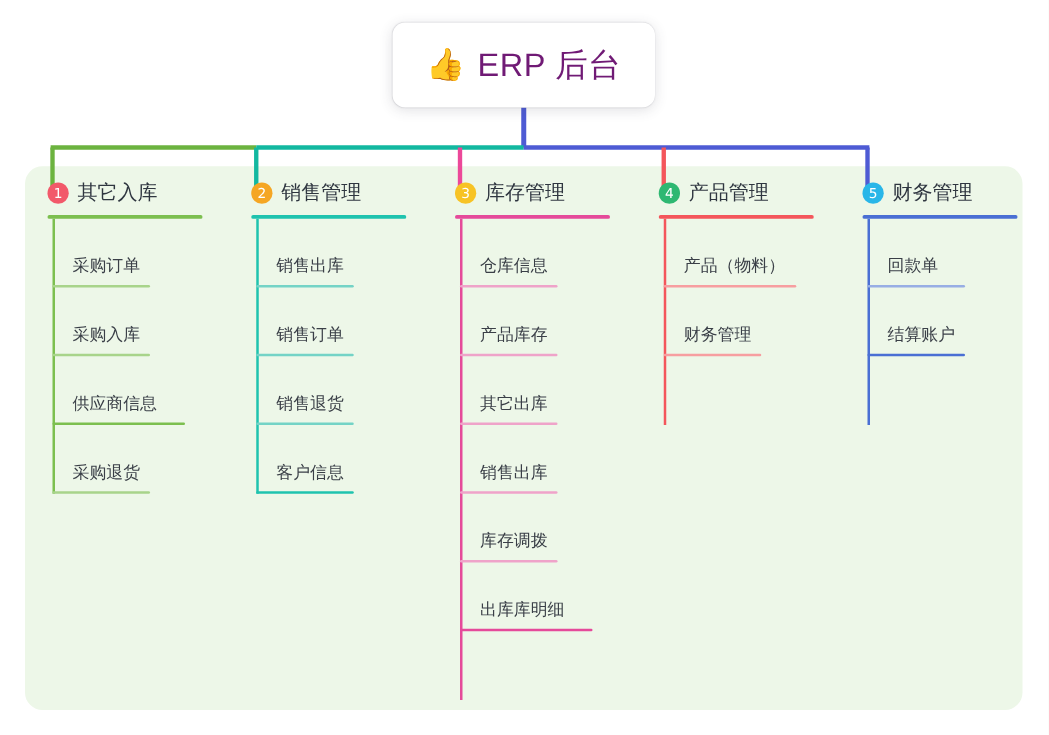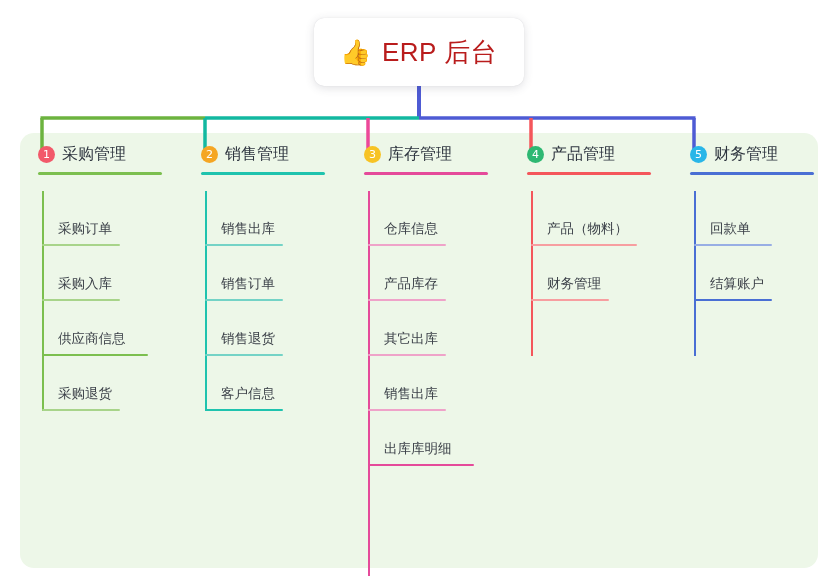--- a/index.html
+++ b/index.html
@@ -38,21 +38,21 @@
     gap: 10px;
     z-index: 6;
   }
   .root-emoji {
     font-size: 25px;
     line-height: 1;
     display: inline-block;
   }
   .root-title {
     font-size: 26px;
-    color: #b91c1c;
+    color: #701a75;
     letter-spacing: 0.5px;
     white-space: nowrap;
   }
 
   
   #wires {
     position: absolute;
     left: 0; top: 0;
     width: 839px;
     height: 588px;
@@ -115,21 +115,21 @@
     position: absolute;
     left: 18px;
     bottom: 0;
     width: 124px;
     height: 3px;
     border-radius: 2px;
   }
 
   .leaves {
     position: relative;
-    margin-top: 16px;
+    margin-top: 0;
   }
   .spine {
     position: absolute;
     left: 22px;
     top: 0;
     width: 2px;
   }
   .leaf {
     position: relative;
     height: 55px;
@@ -174,21 +174,21 @@
 
   <div class="root-card">
     <span class="root-emoji">👍</span>
     <span class="root-title">ERP 后台</span>
   </div>
 
   <div class="columns">
       <div class="column" style="left: 0px;">
         <div class="col-head">
           <span class="badge" style="background: rgb(242, 89, 106);">1</span>
-          <span class="col-title">采购管理</span>
+          <span class="col-title">其它入库</span>
           <span class="head-rule" style="background: rgb(124, 191, 79);"></span>
         </div>
         <div class="leaves">
           <span class="spine" style="background: rgb(124, 191, 79); height: 220px;"></span>
           <div class="leaf">
             <span class="leaf-label">采购订单</span>
             <span class="leaf-rule" style="background: rgb(168, 212, 138);"></span>
           </div>
           <div class="leaf">
             <span class="leaf-label">采购入库</span>
@@ -245,20 +245,24 @@
           <div class="leaf">
             <span class="leaf-label">产品库存</span>
             <span class="leaf-rule" style="background: rgb(239, 163, 201);"></span>
           </div>
           <div class="leaf">
             <span class="leaf-label">其它出库</span>
             <span class="leaf-rule" style="background: rgb(239, 163, 201);"></span>
           </div>
           <div class="leaf">
             <span class="leaf-label">销售出库</span>
+            <span class="leaf-rule" style="background: rgb(239, 163, 201);"></span>
+          </div>
+          <div class="leaf">
+            <span class="leaf-label">库存调拨</span>
             <span class="leaf-rule" style="background: rgb(239, 163, 201);"></span>
           </div>
           <div class="leaf wide">
             <span class="leaf-label">出库库明细</span>
             <span class="leaf-rule" style="background: rgb(229, 74, 154);"></span>
           </div>
         </div>
       </div>
       <div class="column" style="left: 489px;">
         <div class="col-head">

